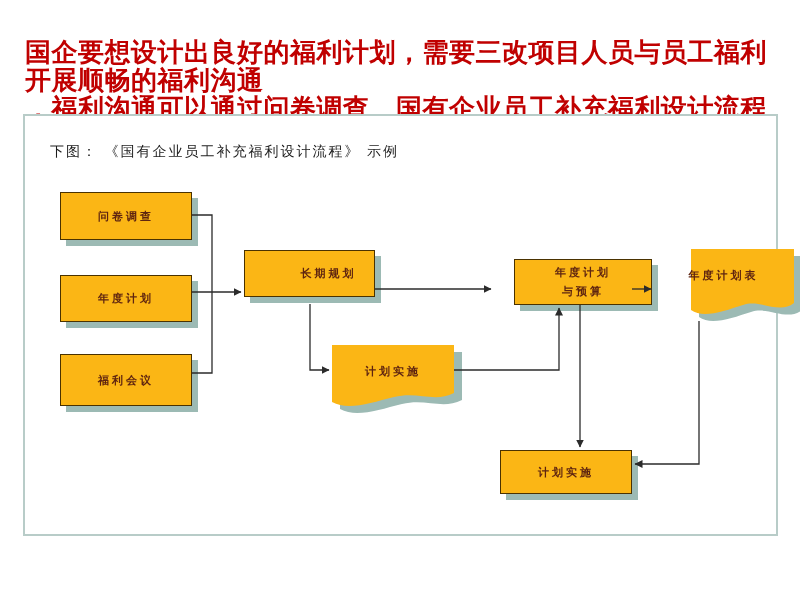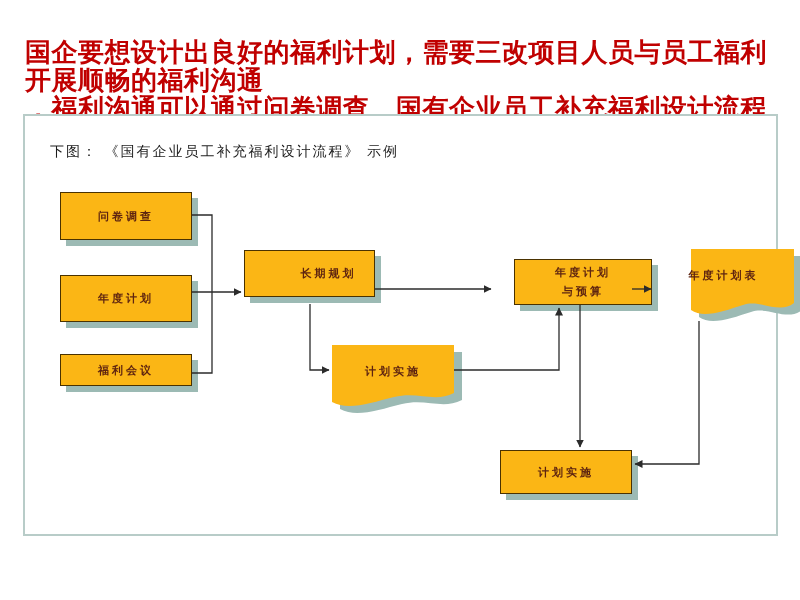--- a/index.html
+++ b/index.html
@@ -39,21 +39,21 @@
   }
   .doc{position:absolute;}
   .doc svg{display:block;}
   .doc .lbl{
     position:absolute;left:0;top:0;right:10px;height:52px;
     display:flex;align-items:center;justify-content:center;
   }
   
   #n-survey   {left:35px; top:76px;  width:132px;height:48px;}
   #n-orgcomm  {left:35px; top:159px; width:132px;height:47px;}
-  #n-meeting  {left:35px; top:238px; width:132px;height:32px;}
+  #n-meeting  {left:35px; top:238px; width:132px;height:52px;}
   #n-longterm {left:219px;top:134px; width:131px;height:47px;padding-left:38px;}
   #n-welftab  {left:307px;top:229px;}
   #n-annual   {left:489px;top:143px; width:138px;height:46px;}
   #n-anntab   {left:629px;top:133px;padding-left:37px;}
   #n-impl     {left:475px;top:334px; width:132px;height:44px;}
   .connectors{
     position:absolute;left:0;top:0;pointer-events:none;
   }
   .connectors polyline{fill:none;stroke:var(--line);stroke-width:1.3;}
 </style>

